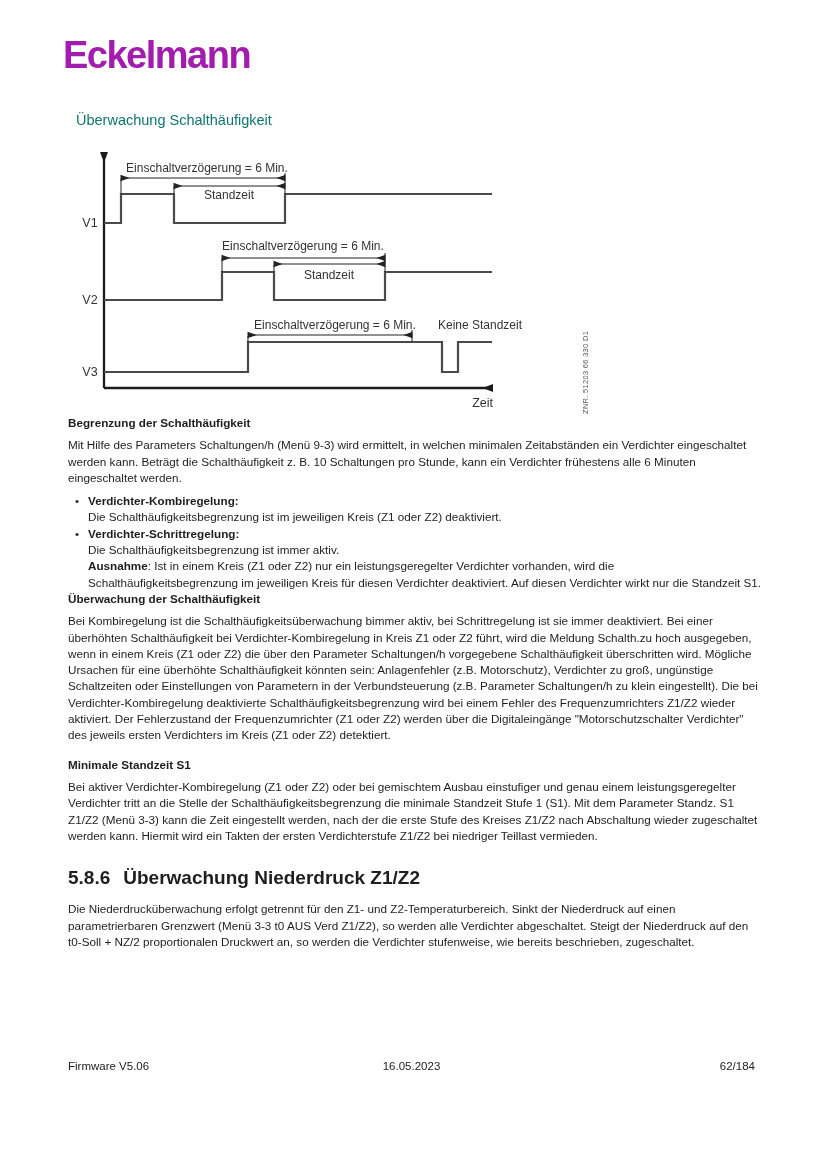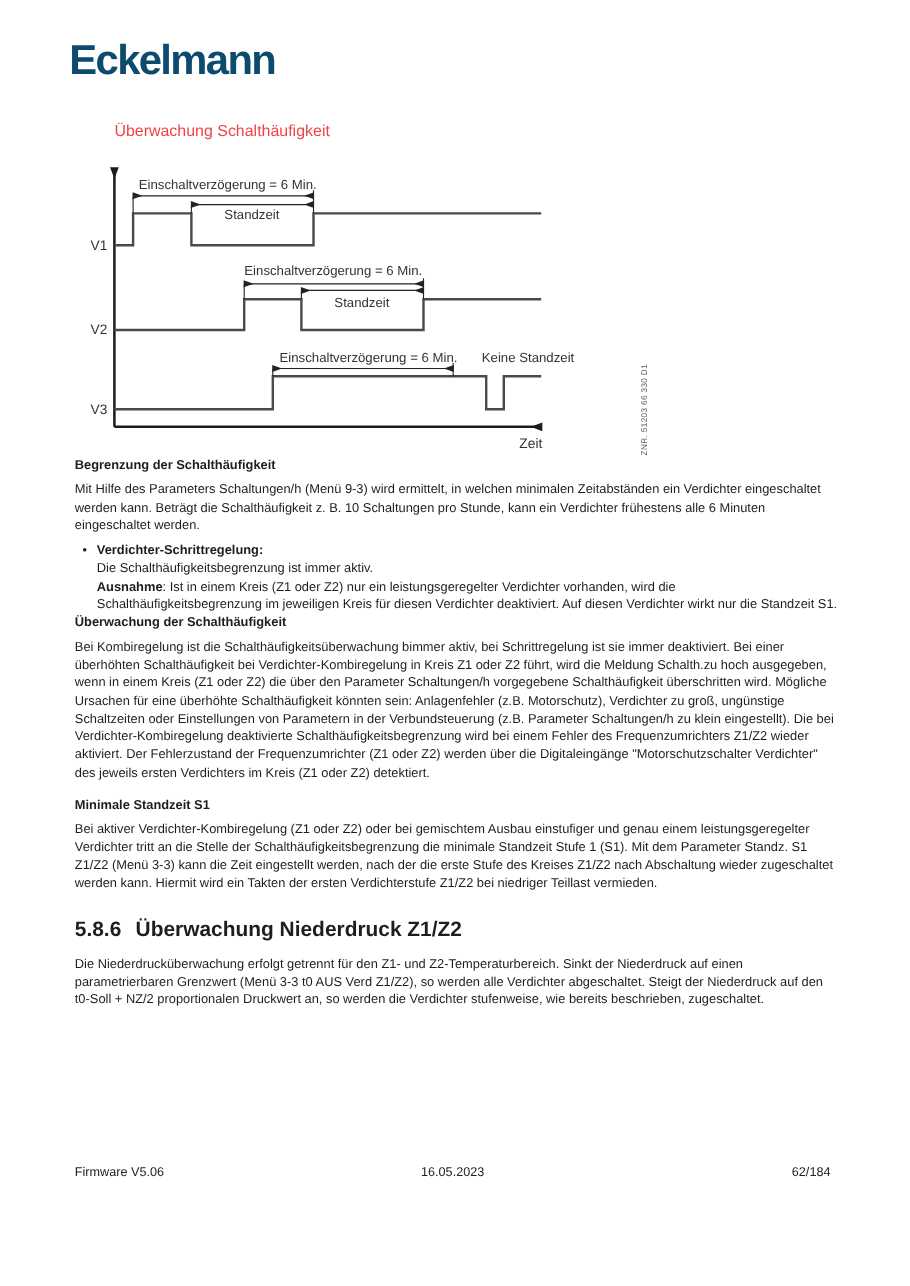--- a/index.html
+++ b/index.html
@@ -2,25 +2,25 @@
 <html><head>
 <meta charset="utf-8">
 <style>
   html,body { margin:0; padding:0; background:#ffffff; }
   .page {
     position:relative; width:827px; height:1169px; background:#ffffff;
     font-family:"Liberation Sans", sans-serif; color:#1f1f1f; overflow:hidden;
   }
   .logo {
     position:absolute; left:63px; top:34px;
-    font-size:38px; font-weight:bold; color:#0c4a6e; letter-spacing:-1.5px;
+    font-size:38px; font-weight:bold; color:#a21caf; letter-spacing:-1.5px;
   }
   .caption {
-    position:absolute; left:104px; top:112px;
-    font-size:14.5px; color:#ef4444;
+    position:absolute; left:76px; top:112px;
+    font-size:14.5px; color:#0f766e;
   }
   .diagram { position:absolute; left:75px; top:145px; width:520px; height:270px; }
   .diagram svg { display:block; }
   .diagram text { font-family:"Liberation Sans", sans-serif; fill:#333333; }
   .dtext  { font-size:12px; }
   .dlabel { font-size:12.5px; }
   .sig  { stroke:#4a4a4a; stroke-width:2.2; fill:none; }
   .ax   { stroke:#1c1c1c; stroke-width:2.3; fill:none; }
   .dim  { stroke:#222222; stroke-width:1.1; fill:none; }
   .ext  { stroke:#222222; stroke-width:1；; fill:none; }
@@ -106,20 +106,24 @@
 
   <div class="znr">ZNR. 51203 66 330 D1</div>
 
   <div class="content">
 
     <p class="h mt0">Begrenzung der Schalthäufigkeit</p>
     <p class="para">Mit Hilfe des Parameters Schaltungen/h (Menü 9-3) wird ermittelt, in welchen minimalen Zeitabständen ein Verdichter eingeschaltet werden kann. Beträgt die Schalthäufigkeit z. B. 10 Schaltungen pro Stunde, kann ein Verdichter frühestens alle 6 Minuten eingeschaltet werden.</p>
 
     <div class="bullets">
       <div class="bullet">
+        <div class="b-title">Verdichter-Kombiregelung:</div>
+        <div>Die Schalthäufigkeitsbegrenzung ist im jeweiligen Kreis (Z1 oder Z2) deaktiviert.</div>
+      </div>
+      <div class="bullet">
         <div class="b-title">Verdichter-Schrittregelung:</div>
         <div>Die Schalthäufigkeitsbegrenzung ist immer aktiv.</div>
         <div><b>Ausnahme</b><span>: Ist in einem Kreis (Z1 oder Z2) nur ein leistungsgeregelter Verdichter vorhanden, wird die Schalthäufigkeitsbegrenzung im jeweiligen Kreis für diesen Verdichter deaktiviert. Auf diesen Verdichter wirkt nur die Standzeit S1.</span></div>
       </div>
     </div>
 
     <p class="h sec-gap">Überwachung der Schalthäufigkeit</p>
     <p class="para">Bei Kombiregelung ist die Schalthäufigkeitsüberwachung bimmer aktiv, bei Schrittregelung ist sie immer deaktiviert. Bei einer überhöhten Schalthäufigkeit bei Verdichter-Kombiregelung in Kreis Z1 oder Z2 führt, wird die Meldung Schalth.zu hoch ausgegeben, wenn in einem Kreis (Z1 oder Z2) die über den Parameter Schaltungen/h vorgegebene Schalthäufigkeit überschritten wird. Mögliche Ursachen für eine überhöhte Schalthäufigkeit könnten sein: Anlagenfehler (z.B. Motorschutz), Verdichter zu groß, ungünstige Schaltzeiten oder Einstellungen von Parametern in der Verbundsteuerung (z.B. Parameter Schaltungen/h zu klein eingestellt). Die bei Verdichter-Kombiregelung deaktivierte Schalthäufigkeitsbegrenzung wird bei einem Fehler des Frequenzumrichters Z1/Z2 wieder aktiviert. Der Fehlerzustand der Frequenzumrichter (Z1 oder Z2) werden über die Digitaleingänge "Motorschutzschalter Verdichter" des jeweils ersten Verdichters im Kreis (Z1 oder Z2) detektiert.</p>
 
     <p class="h sec-gap2">Minimale Standzeit S1</p>

